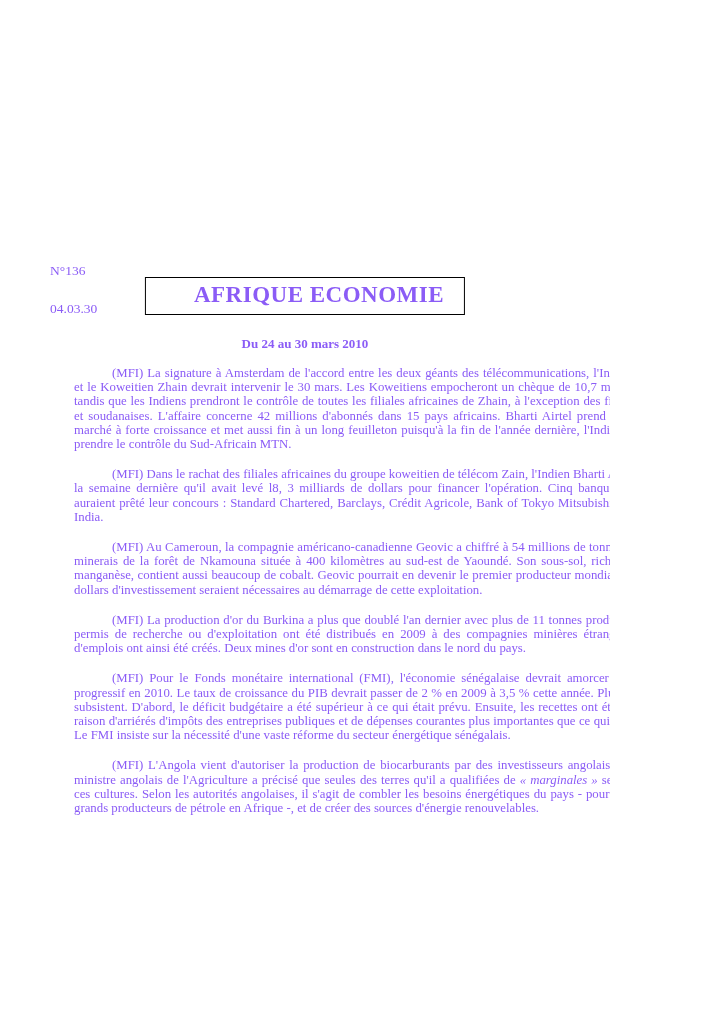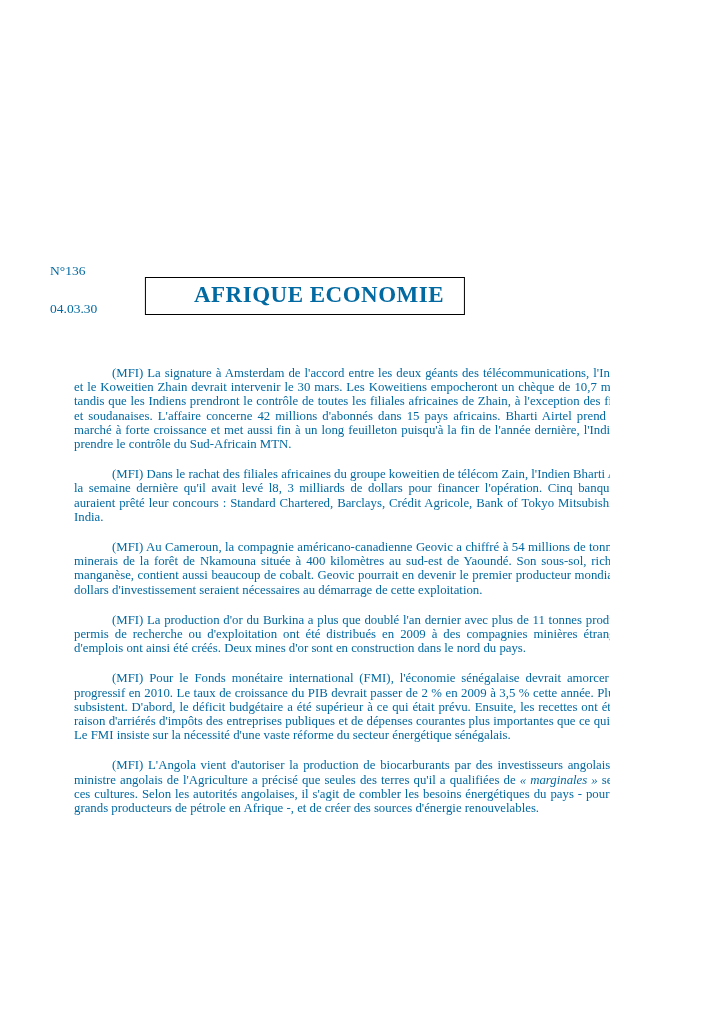--- a/index.html
+++ b/index.html
@@ -6,21 +6,21 @@
     margin: 0;
     padding: 0;
     background: #ffffff;
   }
   .page {
     position: relative;
     width: 610px;
     height: 1024px;
     background: #ffffff;
     font-family: "Liberation Serif", serif;
-    color: #0369a1;
+    color: #8b5cf6;
     overflow: hidden;
     text-decoration: underline;
   }
   .issue-number {
     position: absolute;
     left: 50px;
     top: 263px;
     font-size: 13.5px;
   }
   .issue-date {
@@ -75,20 +75,21 @@
 <div class="page">
 
   <div class="issue-number">N°136</div>
 
   <div class="issue-date">04.03.30</div>
 
   <div class="title-box">
     <span class="title-text">AFRIQUE ECONOMIE</span>
   </div>
 
+  <div class="subtitle">Du 24 au 30 mars 2010</div>
 
   <div class="body-text">
     <p>(MFI) La signature à Amsterdam de l'accord entre les deux géants des télécommunications, l'Indien Bharti Airtel et le Koweitien Zhain devrait intervenir le 30 mars. Les Koweitiens empocheront un chèque de 10,7 milliards de dollars tandis que les Indiens prendront le contrôle de toutes les filiales africaines de Zhain, à l'exception des filiales marocaines et soudanaises. L'affaire concerne 42 millions d'abonnés dans 15 pays africains. Bharti Airtel prend ainsi pied sur un marché à forte croissance et met aussi fin à un long feuilleton puisqu'à la fin de l'année dernière, l'Indien avait échoué à prendre le contrôle du Sud-Africain MTN.</p>
 
     <p>(MFI) Dans le rachat des filiales africaines du groupe koweitien de télécom Zain, l'Indien Bharti Airtel a fait savoir la semaine dernière qu'il avait levé l8, 3 milliards de dollars pour financer l'opération. Cinq banques internationales auraient prêté leur concours : Standard Chartered, Barclays, Crédit Agricole, Bank of Tokyo Mitsubishi et State Bank of India.</p>
 
     <p>(MFI) Au Cameroun, la compagnie américano-canadienne Geovic a chiffré à 54 millions de tonnes les réserves de minerais de la forêt de Nkamouna située à 400 kilomètres au sud-est de Yaoundé. Son sous-sol, riche en nickel et en manganèse, contient aussi beaucoup de cobalt. Geovic pourrait en devenir le premier producteur mondial : 50 millions de dollars d'investissement seraient nécessaires au démarrage de cette exploitation.</p>
 
     <p>(MFI) La production d'or du Burkina a plus que doublé l'an dernier avec plus de 11 tonnes produites. Près de 600 permis de recherche ou d'exploitation ont été distribués en 2009 à des compagnies minières étrangères. Un millier d'emplois ont ainsi été créés. Deux mines d'or sont en construction dans le nord du pays.</p>
 

